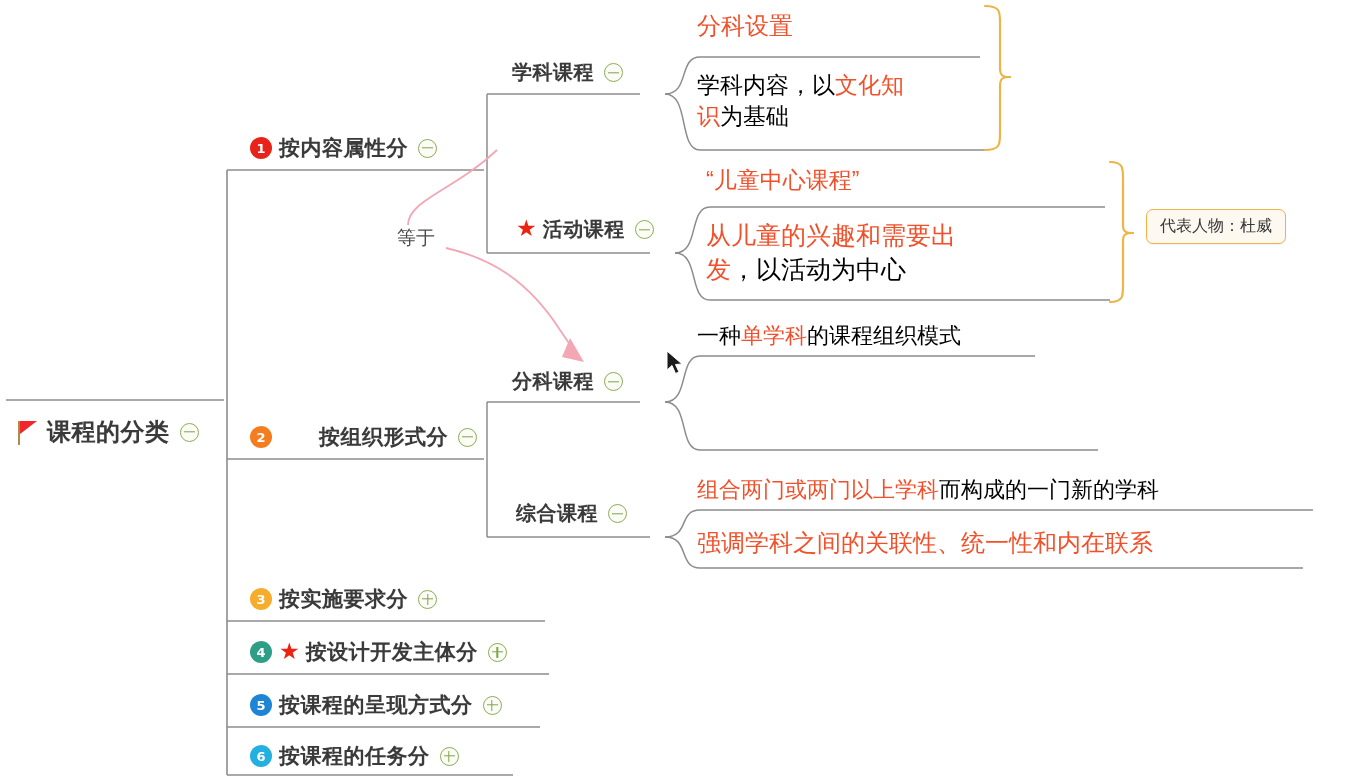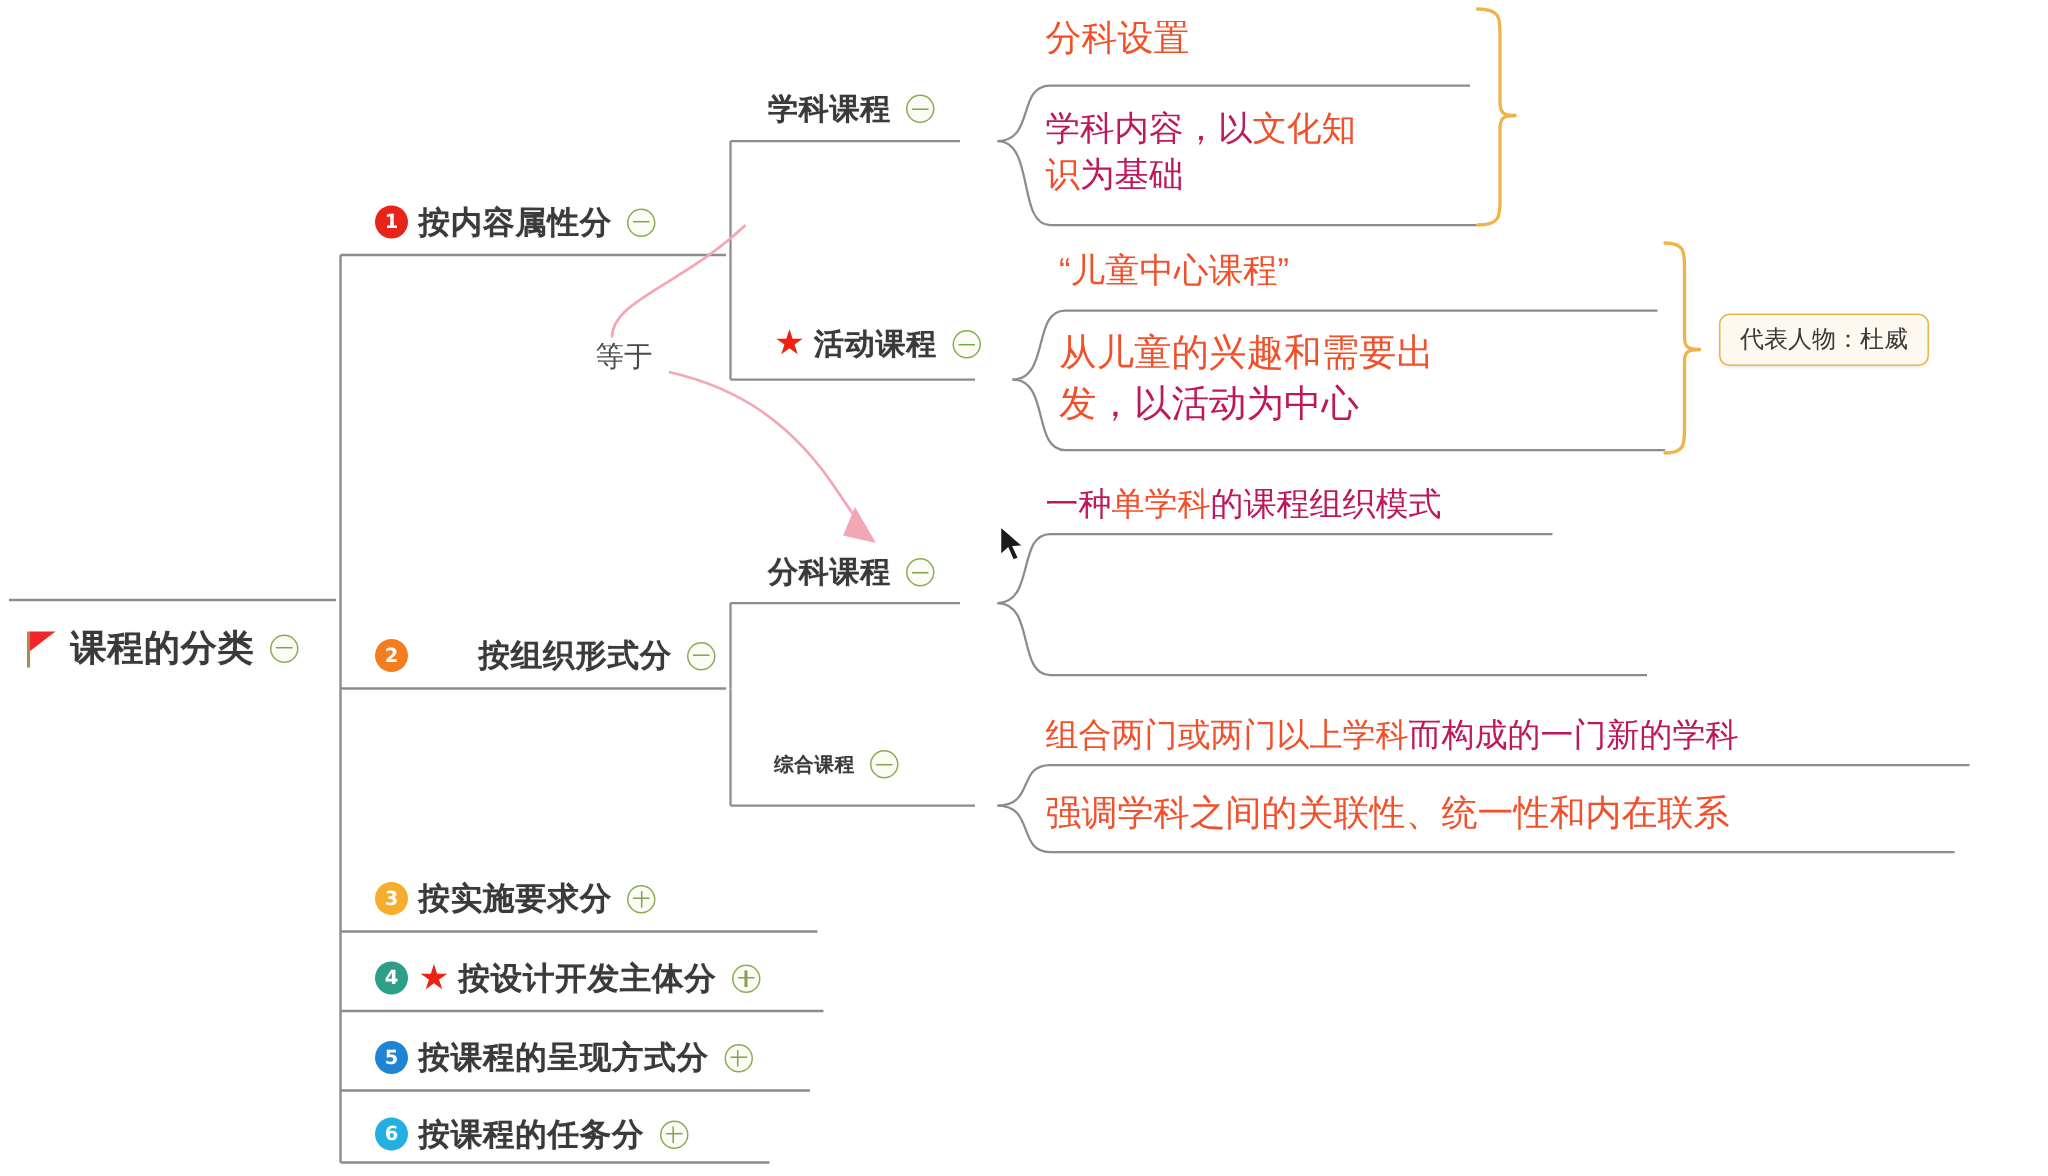--- a/index.html
+++ b/index.html
@@ -60,21 +60,21 @@
   }
   .toggle.plus::after{
     content:"";position:absolute;top:3px;bottom:3px;left:50%;width:1.4px;
     background:#7fa44c;transform:translateX(-50%);
   }
 
   
   .leaf{position:absolute;white-space:nowrap;line-height:1.35;}
   .leaf .ln{display:block;}
   .k{color:#f2502a;}     
-  .d{color:#be185d;}     
+  .d{color:#000000;}     
 
   
   .sumbox{
     position:absolute;
     border:1.6px solid #eeb44a;border-radius:7px;
     background:#fdf8f0;
     color:#3a3a3a;
     padding:6px 13px;
     white-space:nowrap;
     box-shadow:0 1px 2px rgba(0,0,0,.07);
@@ -207,21 +207,21 @@
   </div>
 
   <div class="leaf" style="left:697px;top:321px;font-size:22px;">
     <span class="ln">
       <span class="d">一种</span><span class="k">单学科</span><span class="d">的课程组织模式</span>
     </span>
   </div>
 
 
   <div class="node" style="left:516px;top:500px;">
-    <span class="node-label" style="font-size:13px;">综合课程</span>
+    <span class="node-label" style="font-size:20px;">综合课程</span>
     <span class="toggle"></span>
   </div>
 
   <div class="leaf" style="left:697px;top:475px;font-size:22px;">
     <span class="ln">
       <span class="k">组合两门或两门以上学科</span><span class="d">而构成的一门新的学科</span>
     </span>
   </div>
 
   <div class="leaf" style="left:697px;top:527px;font-size:24px;">

